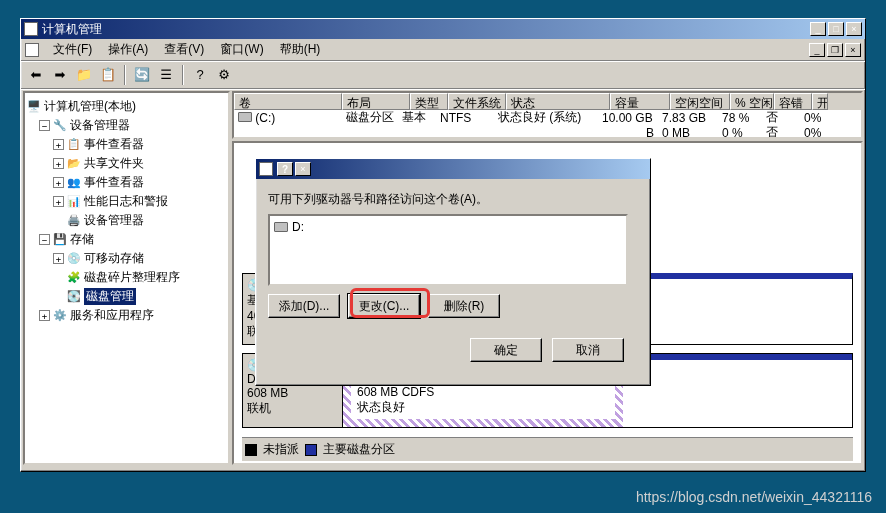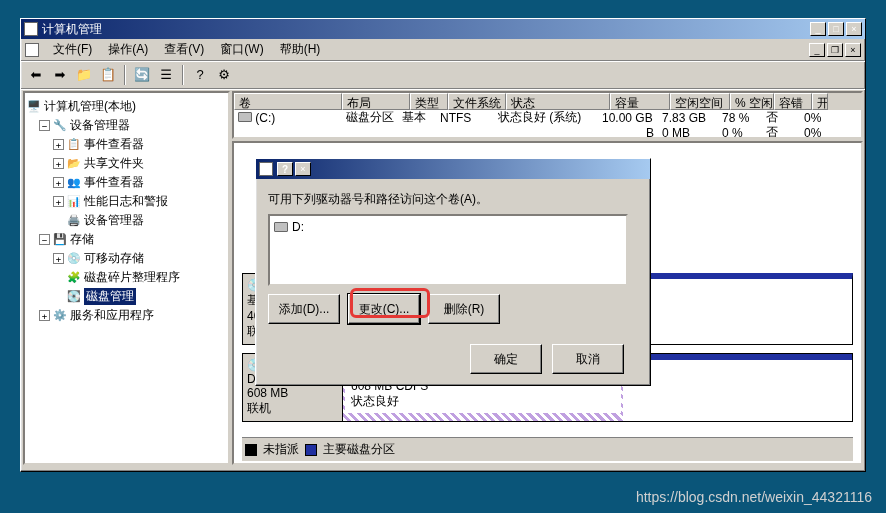--- a/index.html
+++ b/index.html
@@ -33,21 +33,21 @@
 .disk-label{width:100px;border:1px solid #000;border-right:none;background:#d4d0c8;padding:4px;font-size:11px}
 .disk-partitions{flex:1;border:1px solid #000;display:flex}
 .part-body{flex:1;padding:3px 6px;font-size:11px}
 .legend{position:absolute;bottom:2px;left:8px;display:flex;align-items:center;gap:6px;background:#d4d0c8;width:calc(100% - 16px);padding:3px;border-top:1px solid #808080}
 .leg-box{width:12px;height:12px;border:1px solid #000}
 .dialog{position:absolute;left:255px;top:158px;width:396px;height:228px;background:#d4d0c8;border:1px solid #000;border-top-color:#fff;border-left-color:#fff;box-shadow:inset -1px -1px 0 #808080,inset 1px 1px 0 #dfdfdf;z-index:10}
 .dlg-body{padding:12px}
 .dlg-list{width:360px;height:72px;background:#fff;border:2px inset #d4d0c8;margin-top:6px;padding:4px}
 .dlg-list-item{display:flex;align-items:center;gap:4px}
 .dlg-btns{display:flex;gap:8px;margin-top:8px}
-.btn{min-width:72px;height:30px;background:#d4d0c8;border:1px solid #000;border-top-color:#fff;border-left-color:#fff;box-shadow:inset -1px -1px 0 #808080;padding:2px 8px;cursor:default}
+.btn{min-width:72px;height:24px;background:#d4d0c8;border:1px solid #000;border-top-color:#fff;border-left-color:#fff;box-shadow:inset -1px -1px 0 #808080;padding:2px 8px;cursor:default}
 .btn-default{box-shadow:inset -1px -1px 0 #808080,0 0 0 1px #000}
 .dlg-okcancel{display:flex;gap:10px;justify-content:flex-end;margin-top:20px;margin-right:14px}
 .highlight-box{position:absolute;border:3px solid #e53935;border-radius:6px;pointer-events:none;z-index:20}
 .watermark{position:absolute;right:14px;bottom:8px;color:#d0d0d0;font-family:Arial;font-size:14px}
 .disk-icon{width:14px;height:10px;background:#c0c0c0;border:1px solid #666;border-radius:1px;display:inline-block}
 .help-btn{width:16px;height:14px;background:#d4d0c8;border:1px solid #fff;border-right-color:#000;border-bottom-color:#000;display:flex;align-items:center;justify-content:center;font-size:10px;font-weight:bold}
 </style>
 </head>
 <body>
 
@@ -215,21 +215,21 @@
         </div>
         <div class="disk-block">
           <div class="disk-label">
             <div>💿 <b>CD-ROM 0</b></div>
             <div>DVD</div>
             <div>608 MB</div>
             <div>联机</div>
           </div>
           <div class="disk-partitions">
             <div style="width:280px;background:repeating-linear-gradient(45deg,#fff,#fff 3px,#c0a0e0 3px,#c0a0e0 6px);border-top:6px solid #2030a0">
-              <div class="part-body" style="background:#fff;margin:2px">
+              <div class="part-body" style="background:#fff;margin:8px">
                 <b>CRMEVOL_CN   (D:)</b><br>
                 <span>608 MB CDFS</span><br>
                 <span>状态良好</span>
               </div>
             </div>
             <div style="flex:1;border-top:6px solid #2030a0"></div>
           </div>
         </div>
         <div class="legend">
           <div class="leg-box" style="background:#000"></div>

